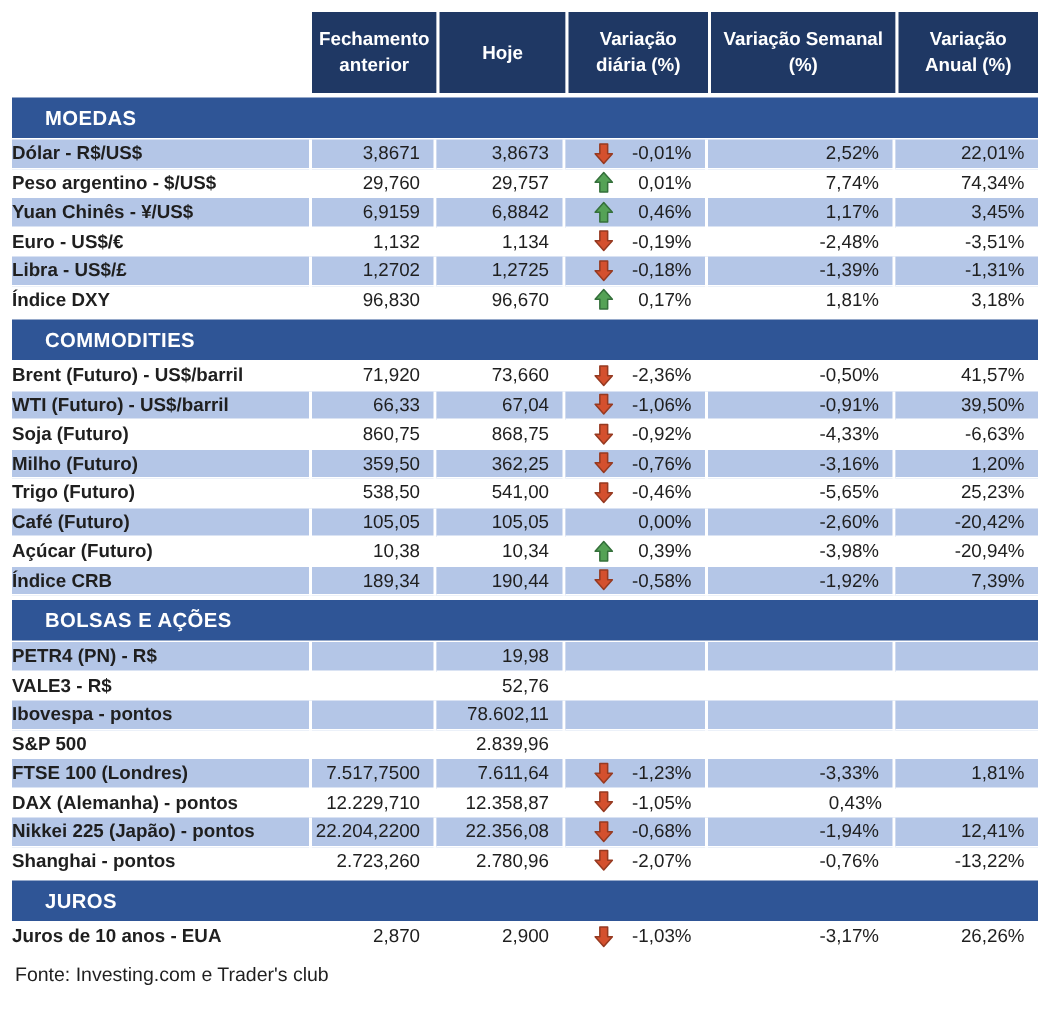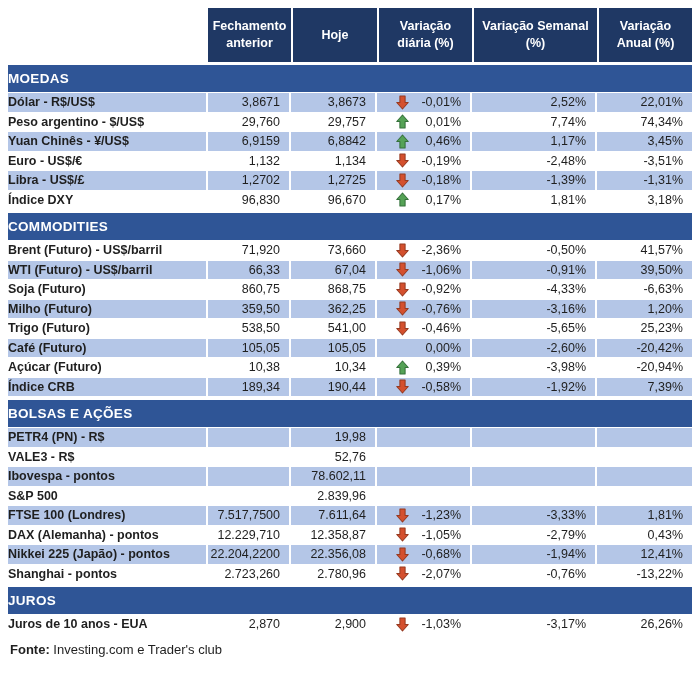--- a/index.html
+++ b/index.html
@@ -25,21 +25,21 @@
     padding:0 3px;box-sizing:border-box;
   }
   .hcell + .hcell{border-left:2px solid #fff;}
   .corner + .hcell{border-left:none;}
 
   
   .band{
     background:var(--band-bg,#2F5596);
     color:#fff;font-weight:bold;font-size:13.5px;letter-spacing:.3px;
     height:27px;display:flex;align-items:center;
-    padding-left:0;box-sizing:border-box;
+    padding-left:22px;box-sizing:border-box;
     margin:3px 0 1px 0;
   }
 
   
   .row{
     display:grid;
     grid-template-columns:200px 83px 86px 95px 125px 95px;
     height:19.5px;
   }
   .cell{
@@ -50,21 +50,21 @@
   }
   .cell:last-child{border-right:none;}
   .row.striped .cell{background:var(--stripe,#B4C6E7);}
   .cell.label{padding-left:0;justify-content:flex-start;font-weight:bold;}
   .cell.num{padding-right:9px;justify-content:flex-end;}
   .cell.diaria{padding-left:18px;padding-right:9px;justify-content:space-between;}
   .arrow{width:15px;height:16px;display:flex;align-items:center;justify-content:center;flex:0 0 15px;}
   .arrow svg{display:block;}
 
   .footer{margin-top:7px;padding-left:2px;font-size:13px;}
-  .footer .b{font-weight:bold;}
+  .footer .b{font-weight:normal;}
 </style>
 </head>
 <body>
 
 <div class="sheet">
 
   <div class="header-row">
     <div class="corner"></div>
     <div class="hcell">Fechamento anterior</div>
     <div class="hcell">Hoje</div>
@@ -353,21 +353,20 @@
         <div class="cell num">12.229,710</div>
         <div class="cell num">12.358,87</div>
         <div class="cell diaria">
           <span class="arrow">
             <svg width="13" height="15" viewBox="0 0 14 16">
               <path d="M4.2 1 H9.8 V8 H13.2 L7 15 L0.8 8 H4.2 Z" fill="#D4502E" stroke="#963A21" stroke-width="1.1" stroke-linejoin="round"></path>
             </svg>
           </span>
           <span>-1,05%</span>
         </div>
-        <div class="cell num">-2,79%</div>
         <div class="cell num">0,43%</div>
       </div>
       <div class="row striped">
         <div class="cell label">Nikkei 225 (Japão) - pontos</div>
         <div class="cell num">22.204,2200</div>
         <div class="cell num">22.356,08</div>
         <div class="cell diaria">
           <span class="arrow">
             <svg width="13" height="15" viewBox="0 0 14 16">
               <path d="M4.2 1 H9.8 V8 H13.2 L7 15 L0.8 8 H4.2 Z" fill="#D4502E" stroke="#963A21" stroke-width="1.1" stroke-linejoin="round"></path>

